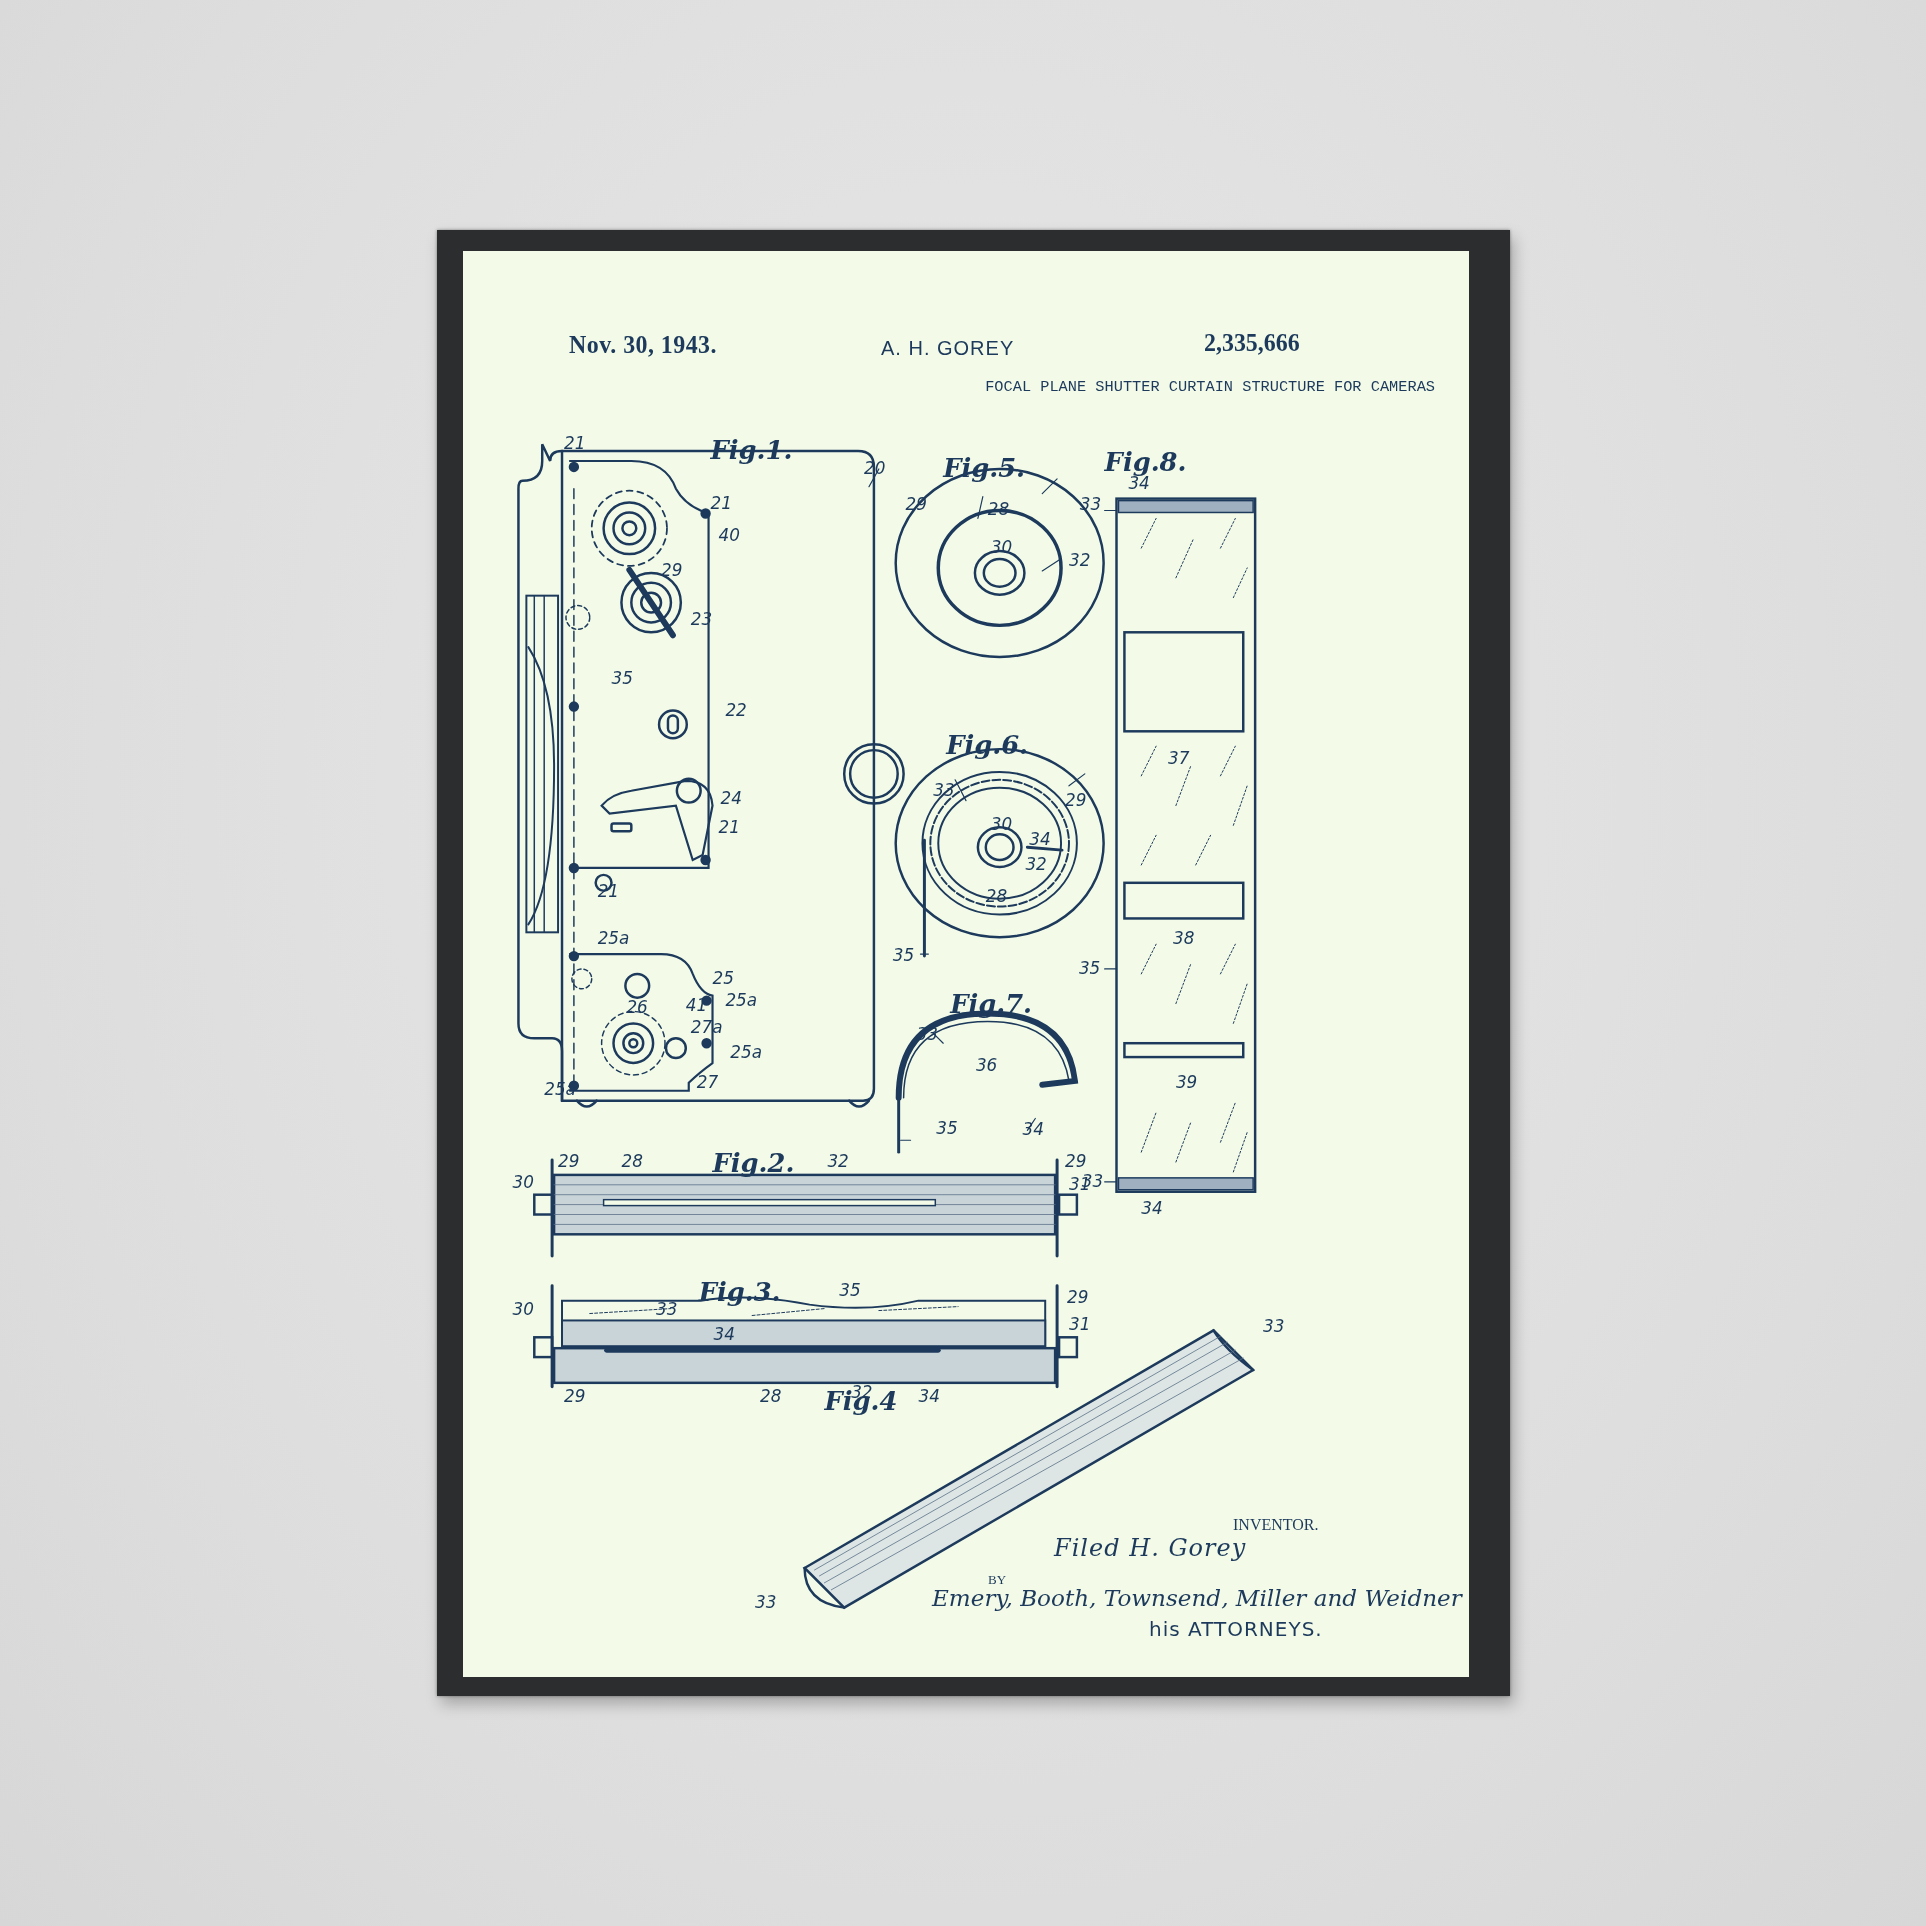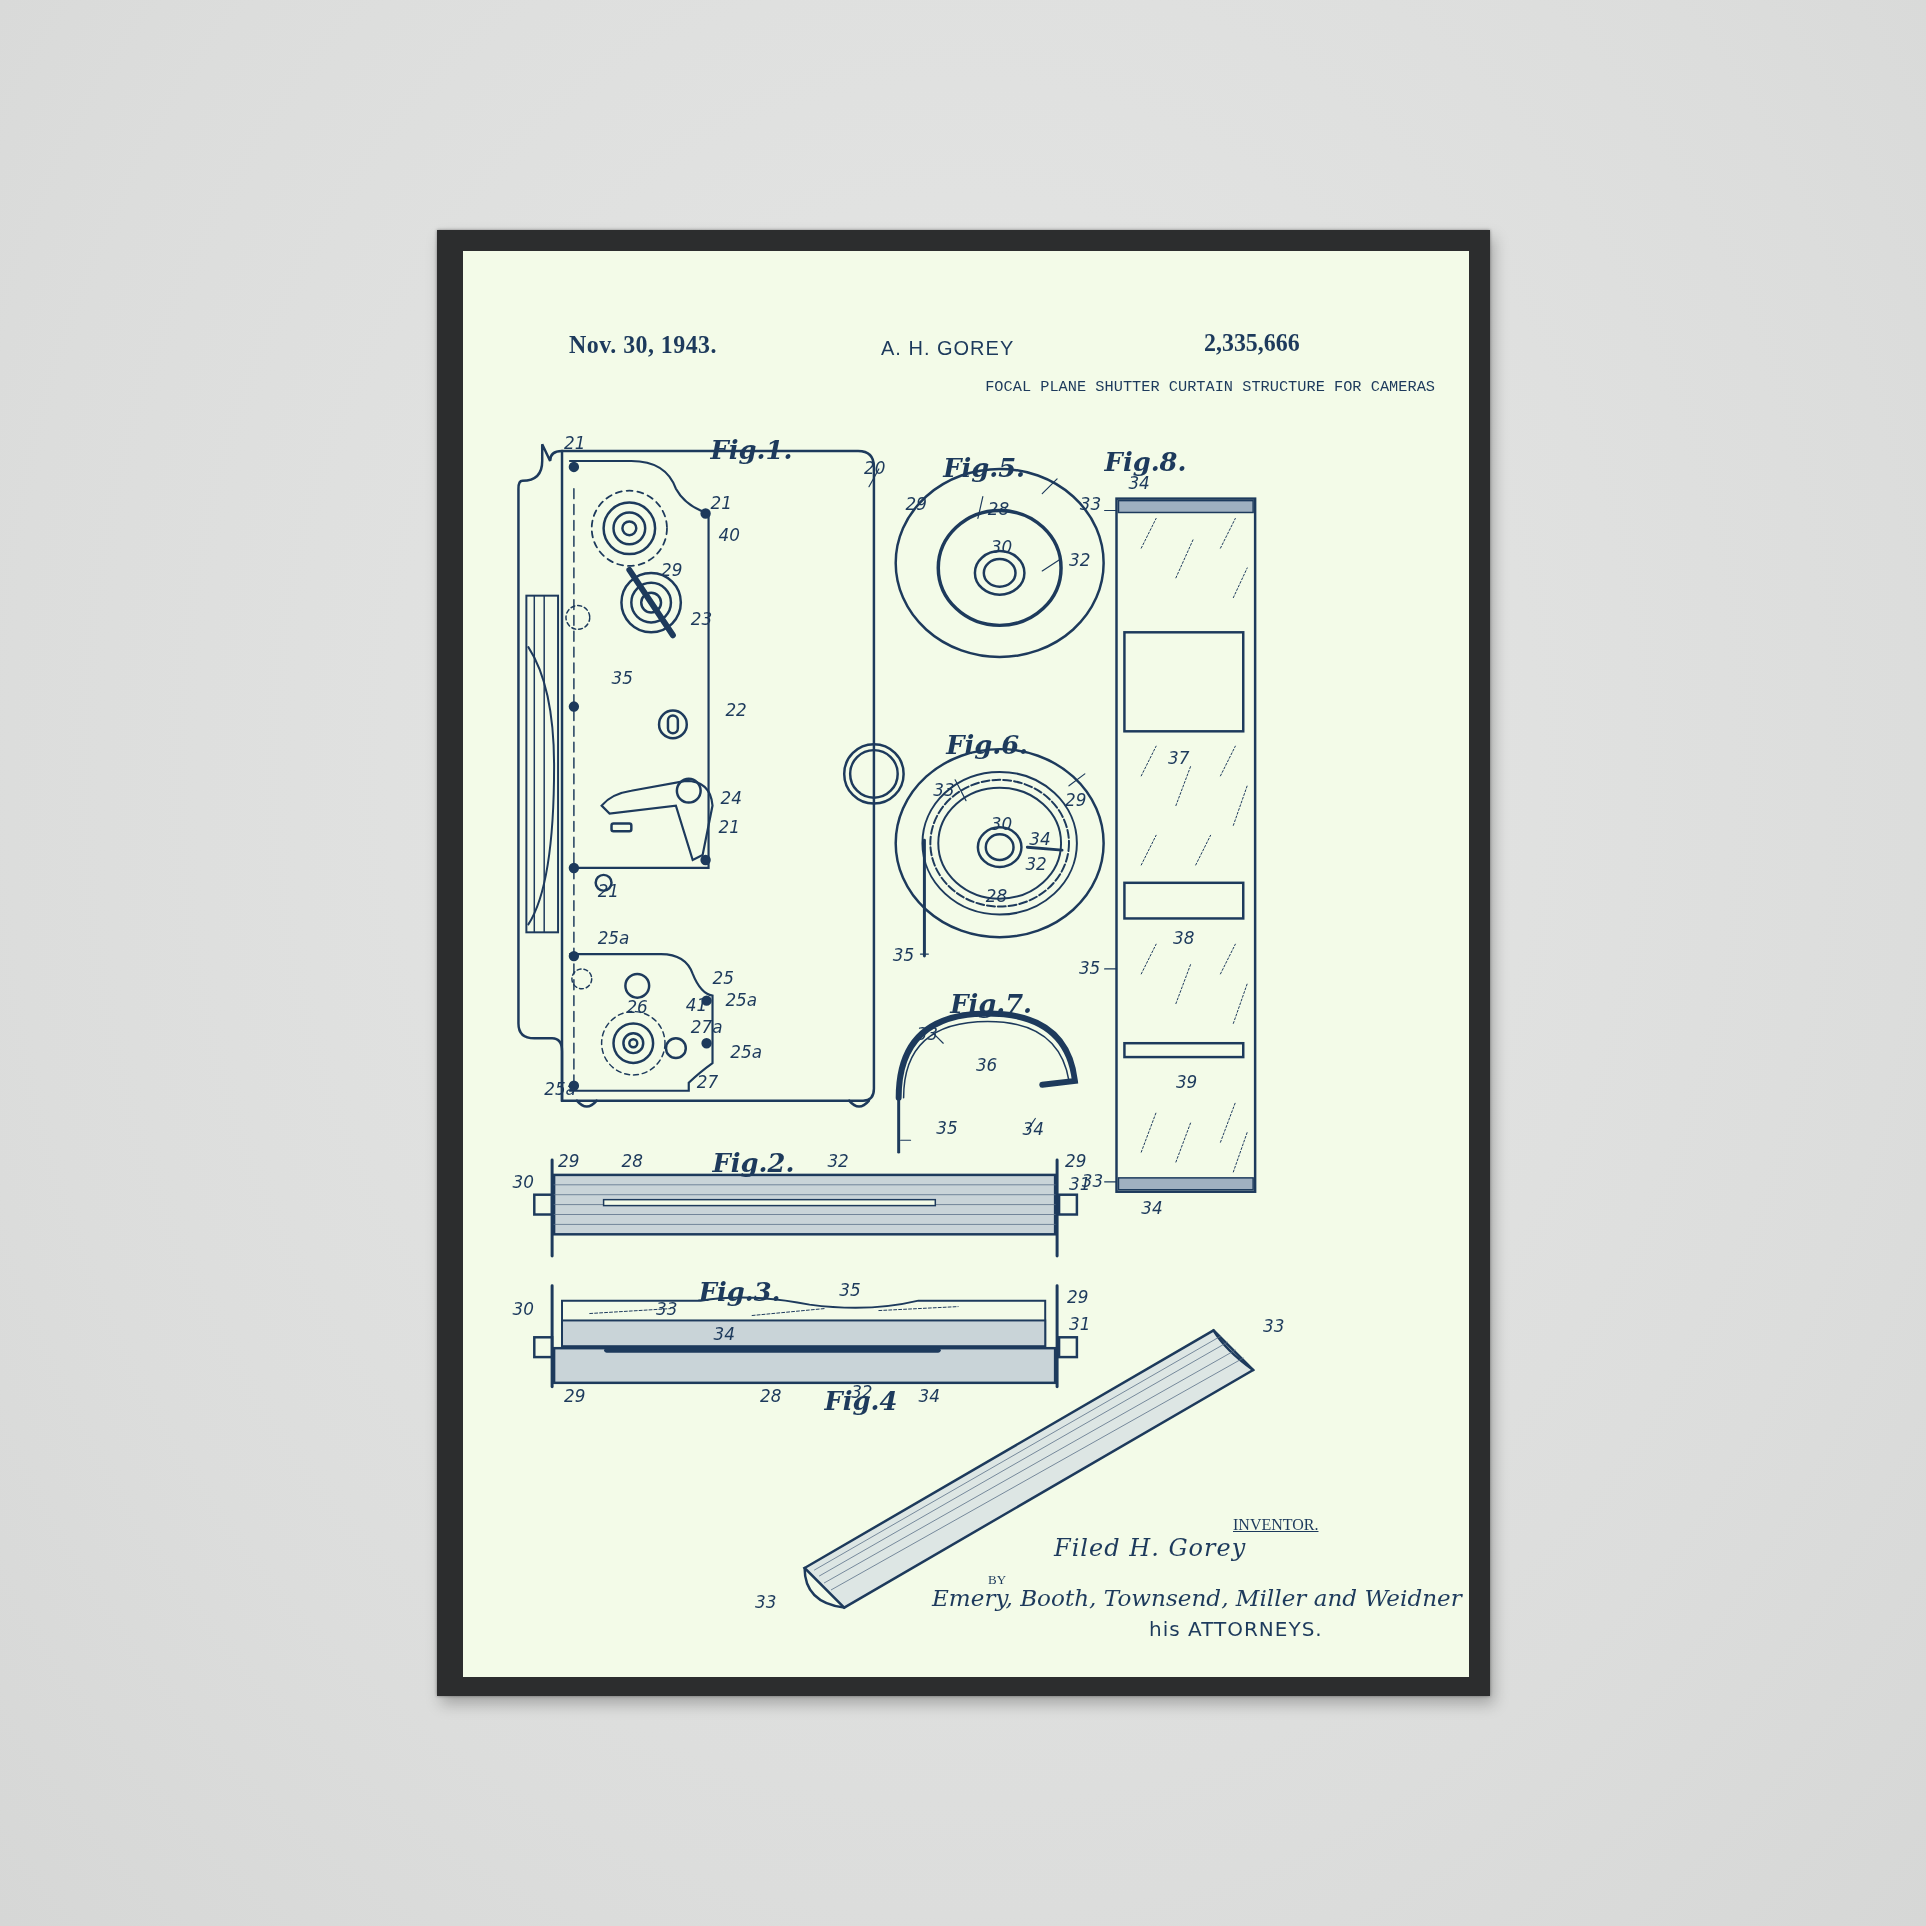--- a/index.html
+++ b/index.html
@@ -1,29 +1,29 @@
 <!DOCTYPE html>
 <html><head>
 <meta charset="utf-8">
 <style>
   html,body{margin:0;padding:0;}
   body{width:1927px;height:1927px;background:#dfe0df;position:relative;overflow:hidden;font-family:"Liberation Sans",sans-serif;}
   .wall{position:absolute;inset:0;background:radial-gradient(ellipse at 50% 40%,#e6e7e6 0%,#dcdddc 70%,#d6d7d6 100%);}
-  .frame{position:absolute;left:437px;top:230px;width:1053px;height:1466px;background:#2c2d2e;box-shadow:4px 8px 14px rgba(0,0,0,0.25),0 0 3px rgba(0,0,0,0.4);}
+  .frame{position:absolute;left:437px;top:230px;width:1053px;height:1466px;background:#2c2d2e;box-shadow:4px 8px 14px rgba(0,0,0,0.25),0 0 3px rgba(0,0,0,0.4);padding-left:20px;}
   .paper{position:absolute;left:26px;top:21px;width:1006px;height:1426px;background:#f3fbe8;overflow:hidden;}
   .ink{color:#1d3a5c;}
   .hdr-date{position:absolute;left:106px;top:79px;font-family:"Liberation Serif",serif;font-weight:bold;font-size:26px;letter-spacing:0.5px;transform:scaleX(0.92);transform-origin:left;}
   .hdr-name{position:absolute;left:418px;top:86px;font-size:20px;letter-spacing:1px;}
   .hdr-num{position:absolute;left:741px;top:77px;font-family:"Liberation Serif",serif;font-weight:bold;font-size:26px;transform:scaleX(0.92);transform-origin:left;}
   .hdr-title{position:absolute;left:0;width:100%;text-align:right;top:127px;font-family:"Liberation Mono",monospace;font-size:15.3px;margin-left:-34px;}
   .hdr-filed{position:absolute;left:0;width:100%;text-align:center;top:158px;font-family:"Liberation Mono",monospace;font-size:17px;margin-left:-34px;}
   svg.draw{position:absolute;left:0;top:0;}
   .figlbl{font-family:"DejaVu Serif",serif;font-style:italic;font-weight:bold;font-size:26px;fill:#1d3a5c;}
   .num{font-family:"DejaVu Sans",sans-serif;font-style:italic;font-size:17px;fill:#1d3a5c;}
-  .inv{position:absolute;left:770px;top:1265px;font-family:"Liberation Serif",serif;font-size:16px;text-decoration:underline;}
+  .inv{position:absolute;left:770px;top:1265px;font-family:"Liberation Serif",serif;font-size:16px;}
   .sig1{position:absolute;left:591px;top:1283px;font-family:"DejaVu Serif",serif;font-style:italic;font-size:24px;letter-spacing:1px;}
   .by{position:absolute;left:525px;top:1321px;font-family:"Liberation Serif",serif;font-size:13px;}
   .sig2{position:absolute;left:469px;top:1335px;font-family:"DejaVu Serif",serif;font-style:italic;font-size:22px;transform:scaleX(1.05);transform-origin:left;}
   .att{position:absolute;left:686px;top:1366px;font-family:"DejaVu Sans",sans-serif;font-size:20px;letter-spacing:1px;}
 </style>
 </head>
 <body>
 
 <div class="wall"></div>
 

